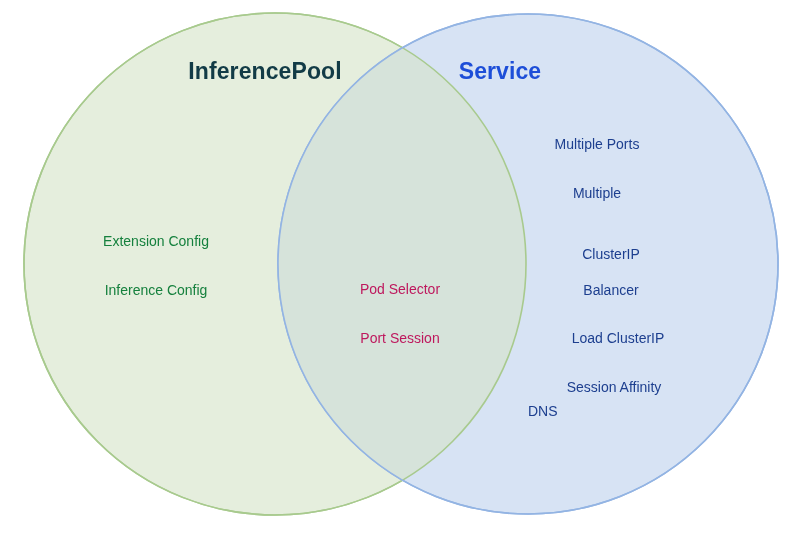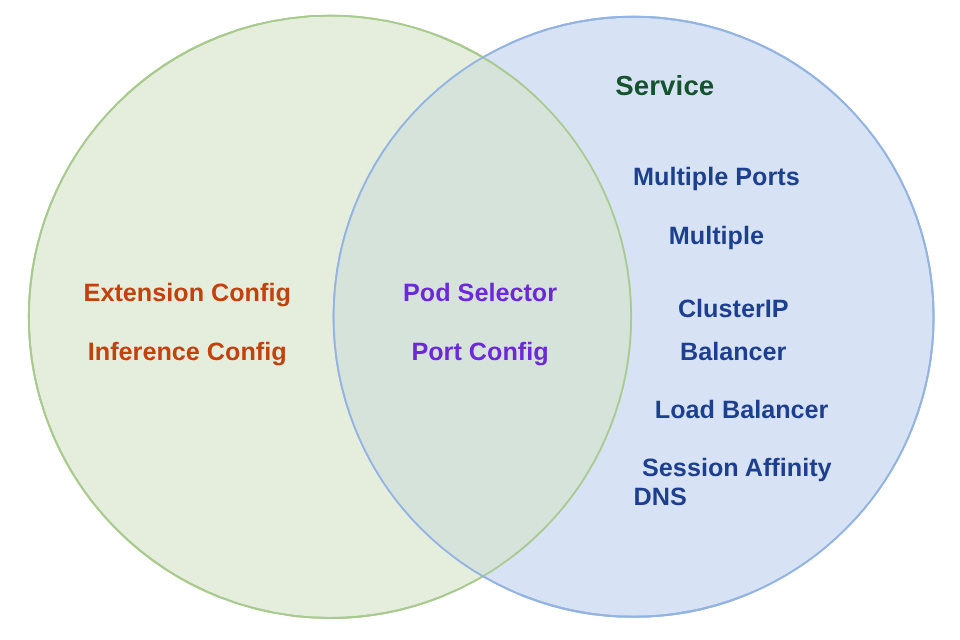--- a/index.html
+++ b/index.html
@@ -46,46 +46,47 @@
     letter-spacing: 0.1px;
     white-space: nowrap;
     transform: translateX(-50%);
   }
   .circle-title.left-title {
     color: #123b46;
     left: 265px;
     top: 58px;
   }
   .circle-title.right-title {
-    color: #14532d;
-    left: 554px;
+    color: #1d4ed8;
+    left: 500px;
     top: 58px;
   }
 
   .item-list {
     position: absolute;
   }
 
   .item {
     position: absolute;
-    font-size: 21px;
-    font-weight: bold;
+    font-size: 14px;
+    font-weight: normal;
     white-space: nowrap;
     line-height: 1;
   }
 
   .item.centered {
     transform: translateX(-50%);
   }
 
   .list-left .item {
-    color: #c2410c;
+    color: #15803d;
   }
   .list-mid .item {
-    color: #6d28d9;
+    color: #be185d;
+    margin-top: 48px;
   }
   .list-right .item {
     color: #1d3f8f;
   }
 </style>
 </head>
 <body>
 
 <div id="venn-stage">
 
@@ -106,37 +107,38 @@
     <g clip-path="url(#clip-left)">
       <circle cx="528" cy="264" r="250" fill="#d6e3da"></circle>
     </g>
 
     <circle cx="275" cy="264" r="251" fill="none" stroke="#a8ca8e" stroke-width="1.6"></circle>
     <circle cx="528" cy="264" r="250" fill="none" stroke="#93b4e3" stroke-width="1.6"></circle>
   </svg>
 
   <div class="label-layer">
 
+    <div class="circle-title left-title">InferencePool</div>
 
     <div class="circle-title right-title">Service</div>
 
     <div class="item-list list-left">
       <div class="item centered" style="left:156px; top:234px;">Extension Config</div>
       <div class="item centered" style="left:156px; top:283px;">Inference Config</div>
     </div>
 
     <div class="item-list list-mid">
       <div class="item centered" style="left:400px; top:234px;">Pod Selector</div>
-      <div class="item centered" style="left:400px; top:283px;">Port Config</div>
+      <div class="item centered" style="left:400px; top:283px;">Port Session</div>
     </div>
 
     <div class="item-list list-right">
       <div class="item centered" style="left:597px; top:137px;">Multiple Ports</div>
       <div class="item centered" style="left:597px; top:186px;">Multiple</div>
       <div class="item centered" style="left:611px; top:234px;margin-top:13px;">ClusterIP</div>
       <div class="item centered" style="left:611px; top:283px;">Balancer</div>
-      <div class="item centered" style="left:618px; top:331px;">Load Balancer</div>
+      <div class="item centered" style="left:618px; top:331px;">Load ClusterIP</div>
       <div class="item centered" style="left:614px; top:380px;text-align:center;">Session Affinity</div>
       <div class="item" style="left:528px; top:404px;">DNS</div>
     </div>
 
   </div>
 </div>
 
 </body></html>

